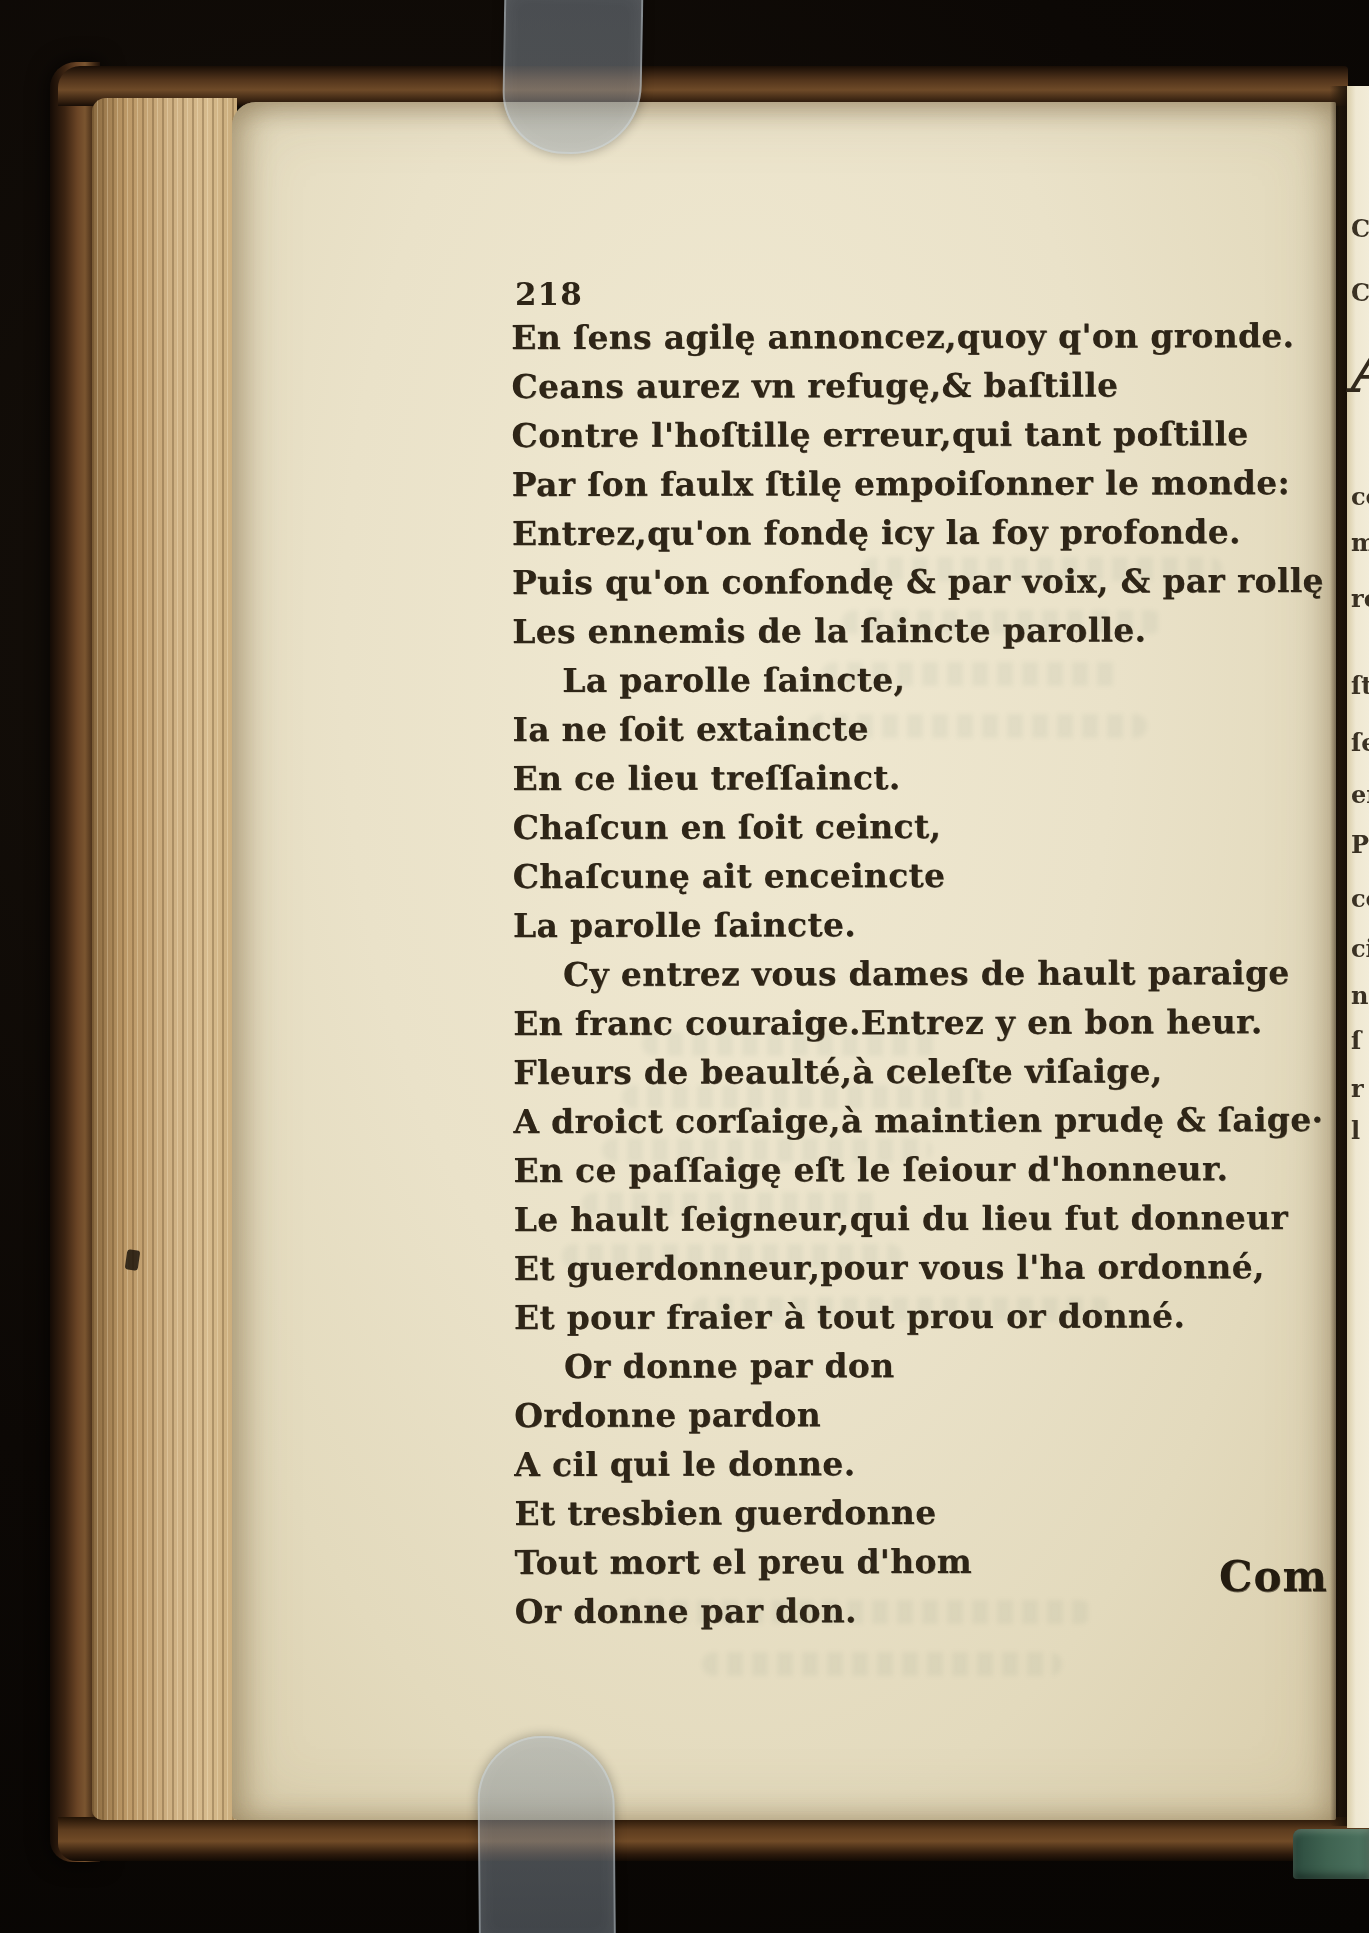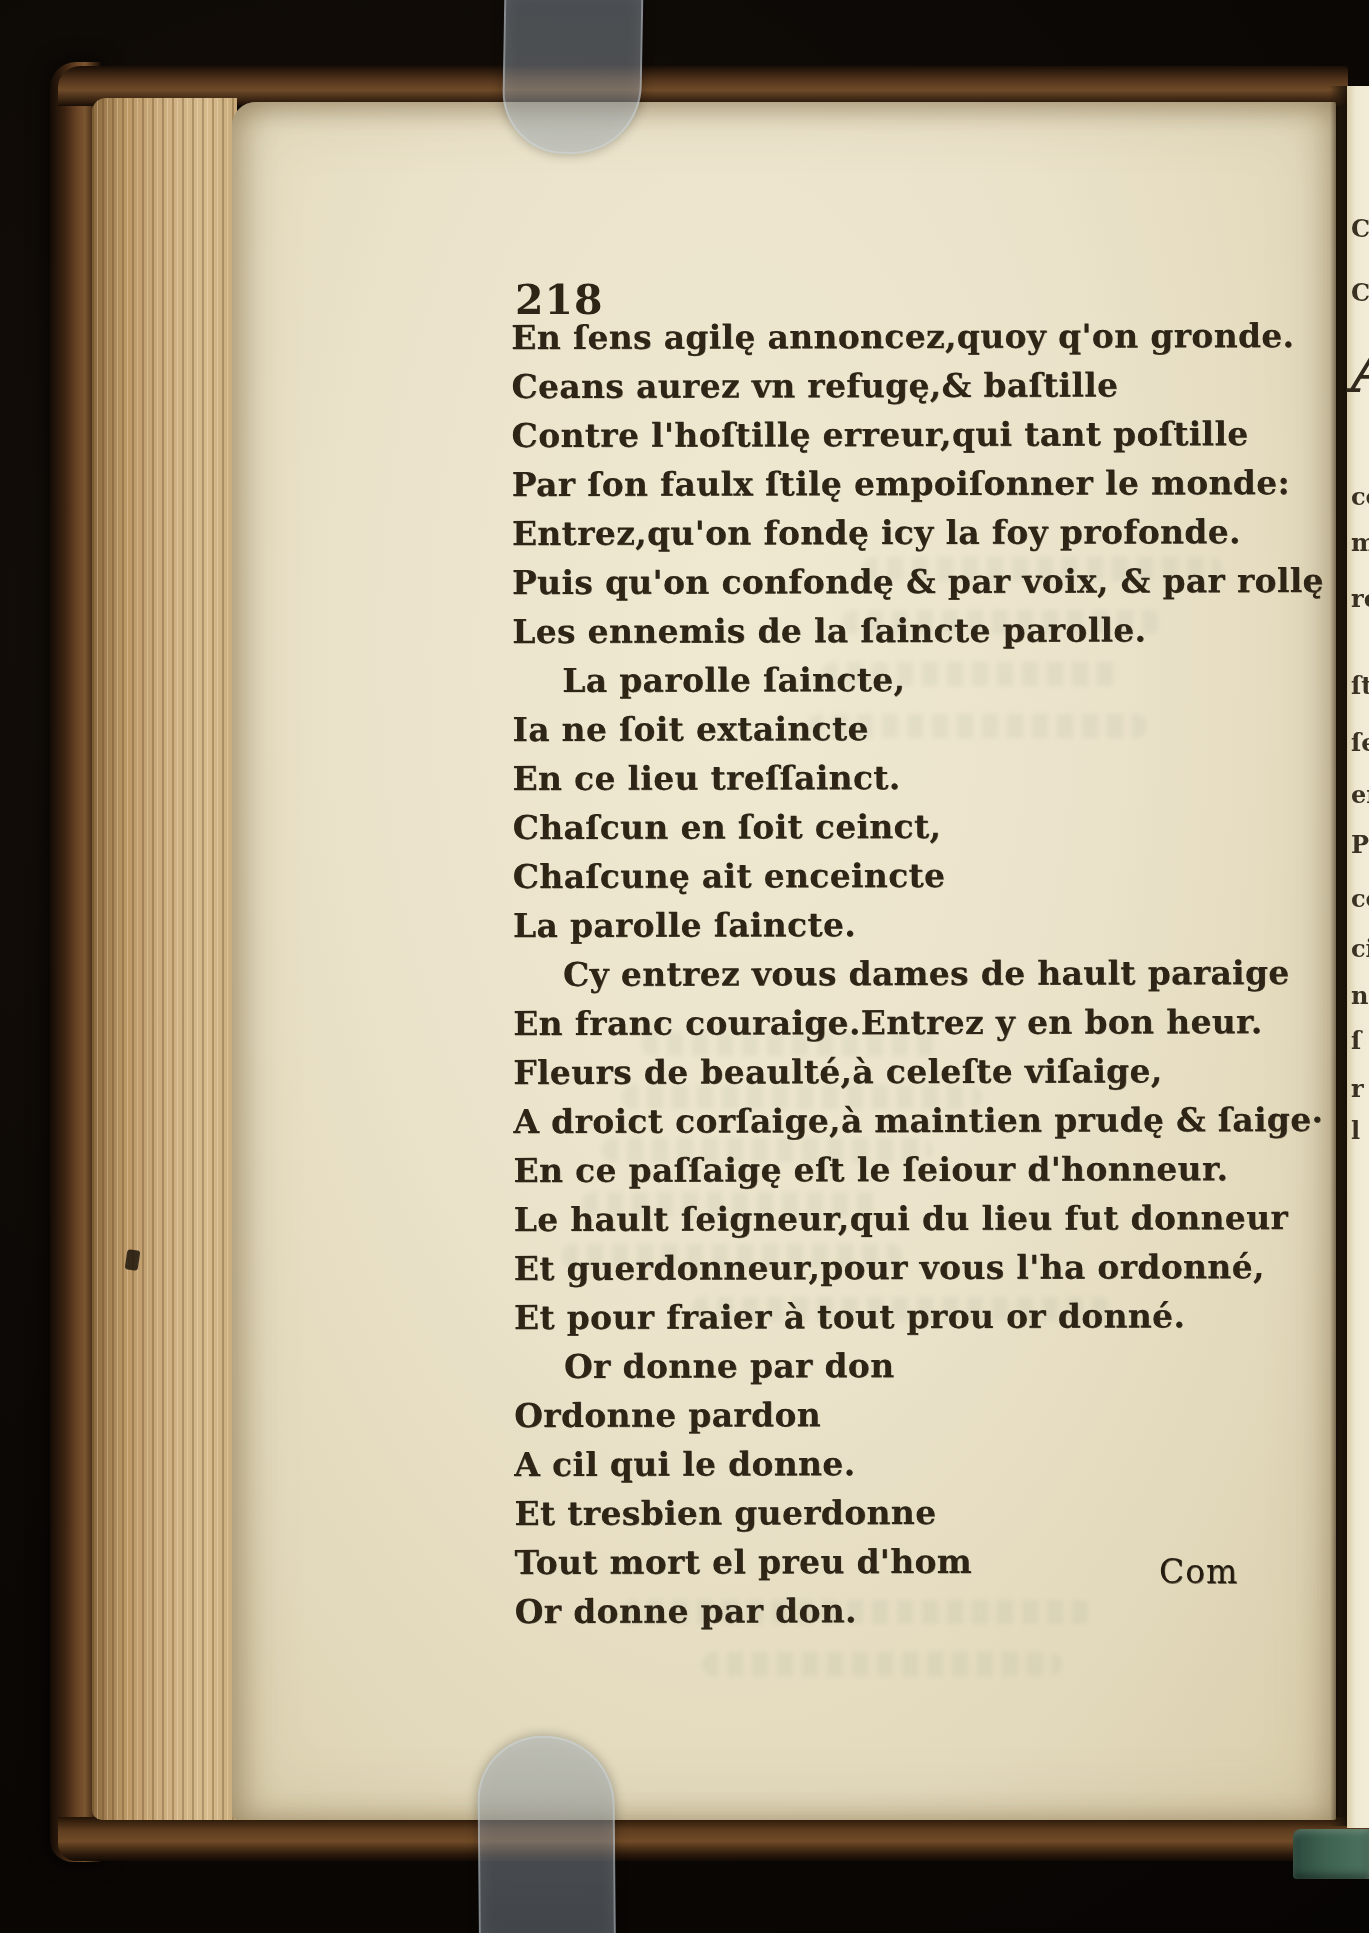--- a/index.html
+++ b/index.html
@@ -51,36 +51,36 @@
     background:radial-gradient(ellipse at 45% 32%, #f0e9d2 0%, #eae2c9 45%, #e3dabd 72%, #d9cdab 100%);
     border-radius:24px 2px 2px 6px;
     box-shadow:
       inset 0 0 70px rgba(125,102,60,0.22),
       inset 0 10px 22px rgba(95,72,40,0.20),
       inset -14px 0 26px rgba(110,88,50,0.22),
       inset 18px 0 26px rgba(130,105,62,0.28);
   }
   .page-number{
     position:absolute;left:283px;top:174px;
-    font-size:41px;font-weight:700;color:#2e2517;letter-spacing:1px;
+    font-size:31px;font-weight:700;color:#2e2517;letter-spacing:1px;
   }
   .poem{
     position:absolute;left:281px;top:210px;width:830px;
     transform:rotate(-0.15deg);
   }
   .line{
     height:49px;line-height:49px;white-space:nowrap;
     font-size:33px;font-weight:700;color:#2e2517;
     letter-spacing:0.3px;
     text-shadow:0.4px 0.4px 0.4px rgba(46,37,23,0.55);
   }
   .line.indent{padding-left:50px;}
   .catchword{
-    position:absolute;left:927px;top:1450px;
-    font-size:33px;font-weight:400;color:#241c10;letter-spacing:1px;
+    position:absolute;left:987px;top:1450px;
+    font-size:42px;font-weight:700;color:#241c10;letter-spacing:1px;
     text-shadow:0.6px 0.6px 0.6px rgba(36,28,16,0.6);
   }
 
   
   .ghost{
     position:absolute;height:24px;border-radius:12px;
     background:repeating-linear-gradient(90deg, rgba(92,118,102,0.55) 0 16px, rgba(0,0,0,0) 16px 25px);
     opacity:0.13;filter:blur(2.5px);
   }
 

